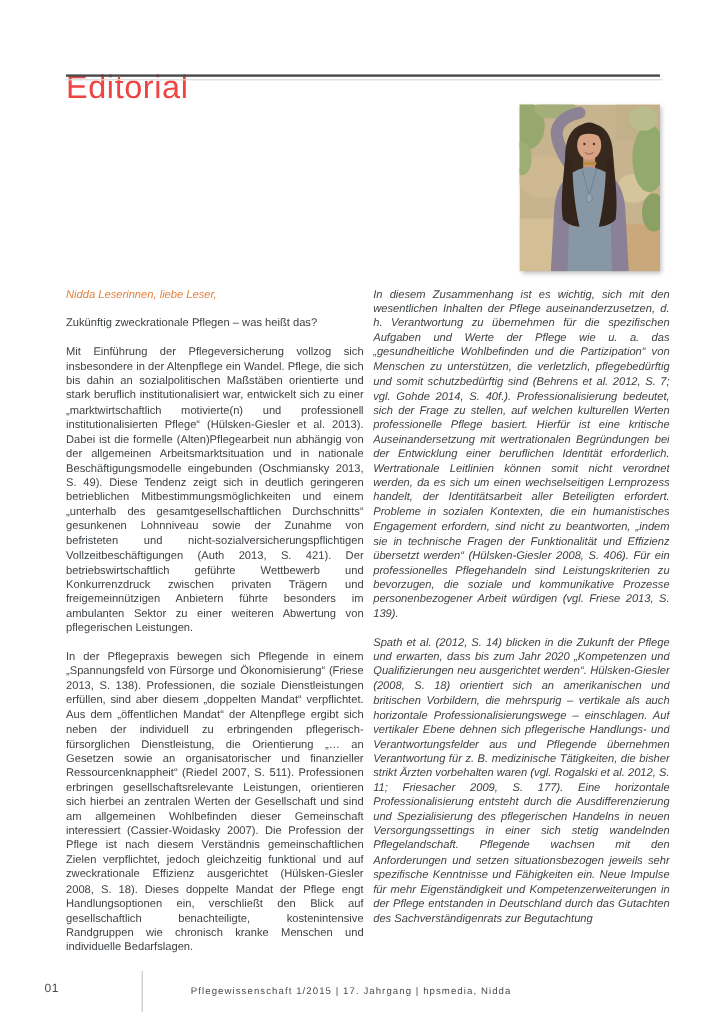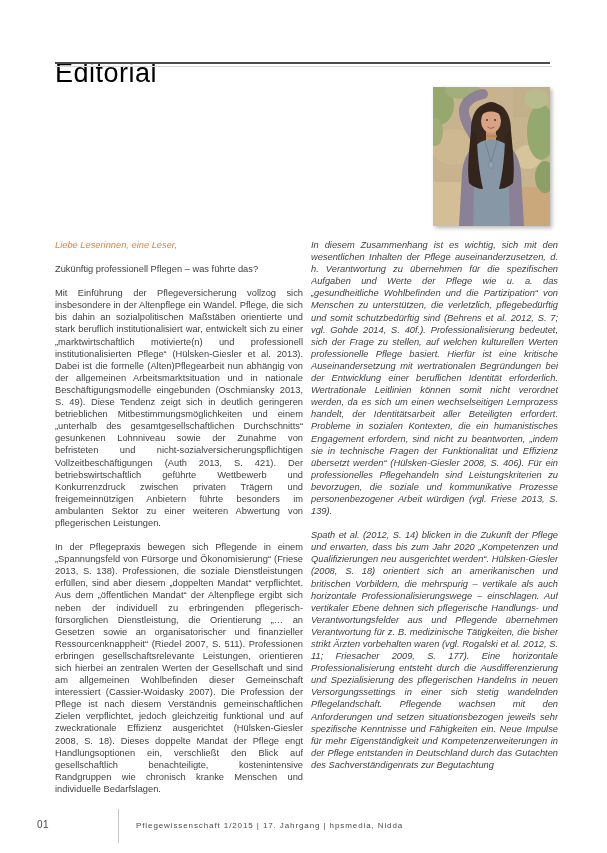--- a/index.html
+++ b/index.html
@@ -3,21 +3,21 @@
 <meta charset="utf-8">
 <style>
   html,body { margin:0; padding:0; background:#888; }
   .page {
     position:relative; width:607px; height:853px; margin:0 auto;
     background:#ffffff; overflow:hidden;
     font-family:"Liberation Sans", sans-serif;
   }
   .page-title {
     position:absolute; left:55px; top:22px;
-    font-size:27px; font-weight:normal; color:#000000; letter-spacing:0.5px;margin-top:36px;
+    font-size:27px; font-weight:normal; color:#ef4444; letter-spacing:0.5px;margin-top:36px;
   }
   .rule-dark { position:absolute; left:55px; top:62px; width:495px; height:2px; background:#4a4a4a; }
   .rule-light{ position:absolute; left:55px; top:66px; width:497px; height:1px; background:#d9d9d9; }
   .portrait {
     position:absolute; left:433px; top:87px; width:117px; height:139px;
     box-shadow:2px 2px 4px rgba(0,0,0,0.28);
   }
   .col {
     position:absolute; top:239px; height:566px; overflow:hidden;
     font-size:9.3px; line-height:12.1px; color:#3f4245;
@@ -30,21 +30,21 @@
   .salutation { color:#E5813B; font-style:italic; }
   .question   { color:#3f4245; }
   .footer-pagenum {
     position:absolute; left:37px; top:819px;
     font-size:10px; color:#4a4a4a; letter-spacing:0.5px;
   }
   .footer-rule {
     position:absolute; left:118px; top:809px; width:1px; height:34px; background:#c6c6c6;
   }
   .footer-journal {
-    position:absolute; left:124px; top:821px;
+    position:absolute; left:147px; top:821px;
     font-size:8px; letter-spacing:0.9px; color:#4a4a4a; white-space:nowrap;padding-left:12px;
   }
 </style>
 </head>
 <body>
 
 <div class="page">
 
   <h1 class="page-title">Editorial</h1>
   <div class="rule-dark"></div>
@@ -85,22 +85,22 @@
       <path d="M38 44 C36 66 34 80 36 96 C40 100 46 102 50 102 C46 86 44 64 44 48 Z" fill="#33251C"></path>
       <path d="M78 44 C80 66 82 80 80 96 C76 100 70 102 66 102 C70 86 72 64 72 48 Z" fill="#33251C"></path>
 
       <rect x="53" y="48" width="11" height="2.5" rx="1" fill="#B98E3F"></rect>
       <path d="M52 54 L58 76 L64 54" stroke="#6F7E8C" stroke-width="0.8" fill="none"></path>
       <ellipse cx="58" cy="78" rx="2.5" ry="3.5" fill="#93A3B1" stroke="#6F7E8C" stroke-width="0.6"></ellipse>
     </svg>
   </div>
 
   <div class="col col-left">
-    <p class="salutation">Liebe Leserinnen, eine Leser,</p>
-    <p class="question">Zukünftig professionell Pflegen – was führte das?</p>
+    <p class="salutation">Nidda Leserinnen, liebe Leser,</p>
+    <p class="question">Zukünftig zweckrationale Pflegen – was heißt das?</p>
     <p>Mit Einführung der Pflegeversicherung vollzog sich insbesondere in der Altenpflege ein Wandel. Pflege, die sich bis dahin an sozialpolitischen Maßstäben orientierte und stark beruflich institutionalisiert war, entwickelt sich zu einer „marktwirtschaftlich motivierte(n) und professionell institutionalisierten Pflege“ (Hülsken-Giesler et al. 2013). Dabei ist die formelle (Alten)Pflegearbeit nun abhängig von der allgemeinen Arbeitsmarktsituation und in nationale Beschäftigungsmodelle eingebunden (Oschmiansky 2013, S. 49). Diese Tendenz zeigt sich in deutlich geringeren betrieblichen Mitbestimmungsmöglichkeiten und einem „unterhalb des gesamtgesellschaftlichen Durchschnitts“ gesunkenen Lohnniveau sowie der Zunahme von befristeten und nicht-sozialversicherungspflichtigen Vollzeitbeschäftigungen (Auth 2013, S. 421). Der betriebswirtschaftlich geführte Wettbewerb und Konkurrenzdruck zwischen privaten Trägern und freigemeinnützigen Anbietern führte besonders im ambulanten Sektor zu einer weiteren Abwertung von pflegerischen Leistungen.</p>
     <p>In der Pflegepraxis bewegen sich Pflegende in einem „Spannungsfeld von Fürsorge und Ökonomisierung“ (Friese 2013, S. 138). Professionen, die soziale Dienstleistungen erfüllen, sind aber diesem „doppelten Mandat“ verpflichtet. Aus dem „öffentlichen Mandat“ der Altenpflege ergibt sich neben der individuell zu erbringenden pflegerisch-fürsorglichen Dienstleistung, die Orientierung „… an Gesetzen sowie an organisatorischer und finanzieller Ressourcenknappheit“ (Riedel 2007, S. 511). Professionen erbringen gesellschaftsrelevante Leistungen, orientieren sich hierbei an zentralen Werten der Gesellschaft und sind am allgemeinen Wohlbefinden dieser Gemeinschaft interessiert (Cassier-Woidasky 2007). Die Profession der Pflege ist nach diesem Verständnis gemeinschaftlichen Zielen verpflichtet, jedoch gleichzeitig funktional und auf zweckrationale Effizienz ausgerichtet (Hülsken-Giesler 2008, S. 18). Dieses doppelte Mandat der Pflege engt Handlungsoptionen ein, verschließt den Blick auf gesellschaftlich benachteiligte, kostenintensive Randgruppen wie chronisch kranke Menschen und individuelle Bedarfslagen.</p>
   </div>
 
   <div class="col col-right">
     <p>In diesem Zusammenhang ist es wichtig, sich mit den wesentlichen Inhalten der Pflege auseinanderzusetzen, d. h. Verantwortung zu übernehmen für die spezifischen Aufgaben und Werte der Pflege wie u. a. das „gesundheitliche Wohlbefinden und die Partizipation“ von Menschen zu unterstützen, die verletzlich, pflegebedürftig und somit schutzbedürftig sind (Behrens et al. 2012, S. 7; vgl. Gohde 2014, S. 40f.). Professionalisierung bedeutet, sich der Frage zu stellen, auf welchen kulturellen Werten professionelle Pflege basiert. Hierfür ist eine kritische Auseinandersetzung mit wertrationalen Begründungen bei der Entwicklung einer beruflichen Identität erforderlich. Wertrationale Leitlinien können somit nicht verordnet werden, da es sich um einen wechselseitigen Lernprozess handelt, der Identitätsarbeit aller Beteiligten erfordert. Probleme in sozialen Kontexten, die ein humanistisches Engagement erfordern, sind nicht zu beantworten, „indem sie in technische Fragen der Funktionalität und Effizienz übersetzt werden“ (Hülsken-Giesler 2008, S. 406). Für ein professionelles Pflegehandeln sind Leistungskriterien zu bevorzugen, die soziale und kommunikative Prozesse personenbezogener Arbeit würdigen (vgl. Friese 2013, S. 139).</p>
     <p>Spath et al. (2012, S. 14) blicken in die Zukunft der Pflege und erwarten, dass bis zum Jahr 2020 „Kompetenzen und Qualifizierungen neu ausgerichtet werden“. Hülsken-Giesler (2008, S. 18) orientiert sich an amerikanischen und britischen Vorbildern, die mehrspurig – vertikale als auch horizontale Professionalisierungswege – einschlagen. Auf vertikaler Ebene dehnen sich pflegerische Handlungs- und Verantwortungsfelder aus und Pflegende übernehmen Verantwortung für z. B. medizinische Tätigkeiten, die bisher strikt Ärzten vorbehalten waren (vgl. Rogalski et al. 2012, S. 11; Friesacher 2009, S. 177). Eine horizontale Professionalisierung entsteht durch die Ausdifferenzierung und Spezialisierung des pflegerischen Handelns in neuen Versorgungssettings in einer sich stetig wandelnden Pflegelandschaft. Pflegende wachsen mit den Anforderungen und setzen situationsbezogen jeweils sehr spezifische Kenntnisse und Fähigkeiten ein. Neue Impulse für mehr Eigenständigkeit und Kompetenzerweiterungen in der Pflege entstanden in Deutschland durch das Gutachten des Sachverständigenrats zur Begutachtung</p>
   </div>
 
   <div class="footer-pagenum">01</div>

